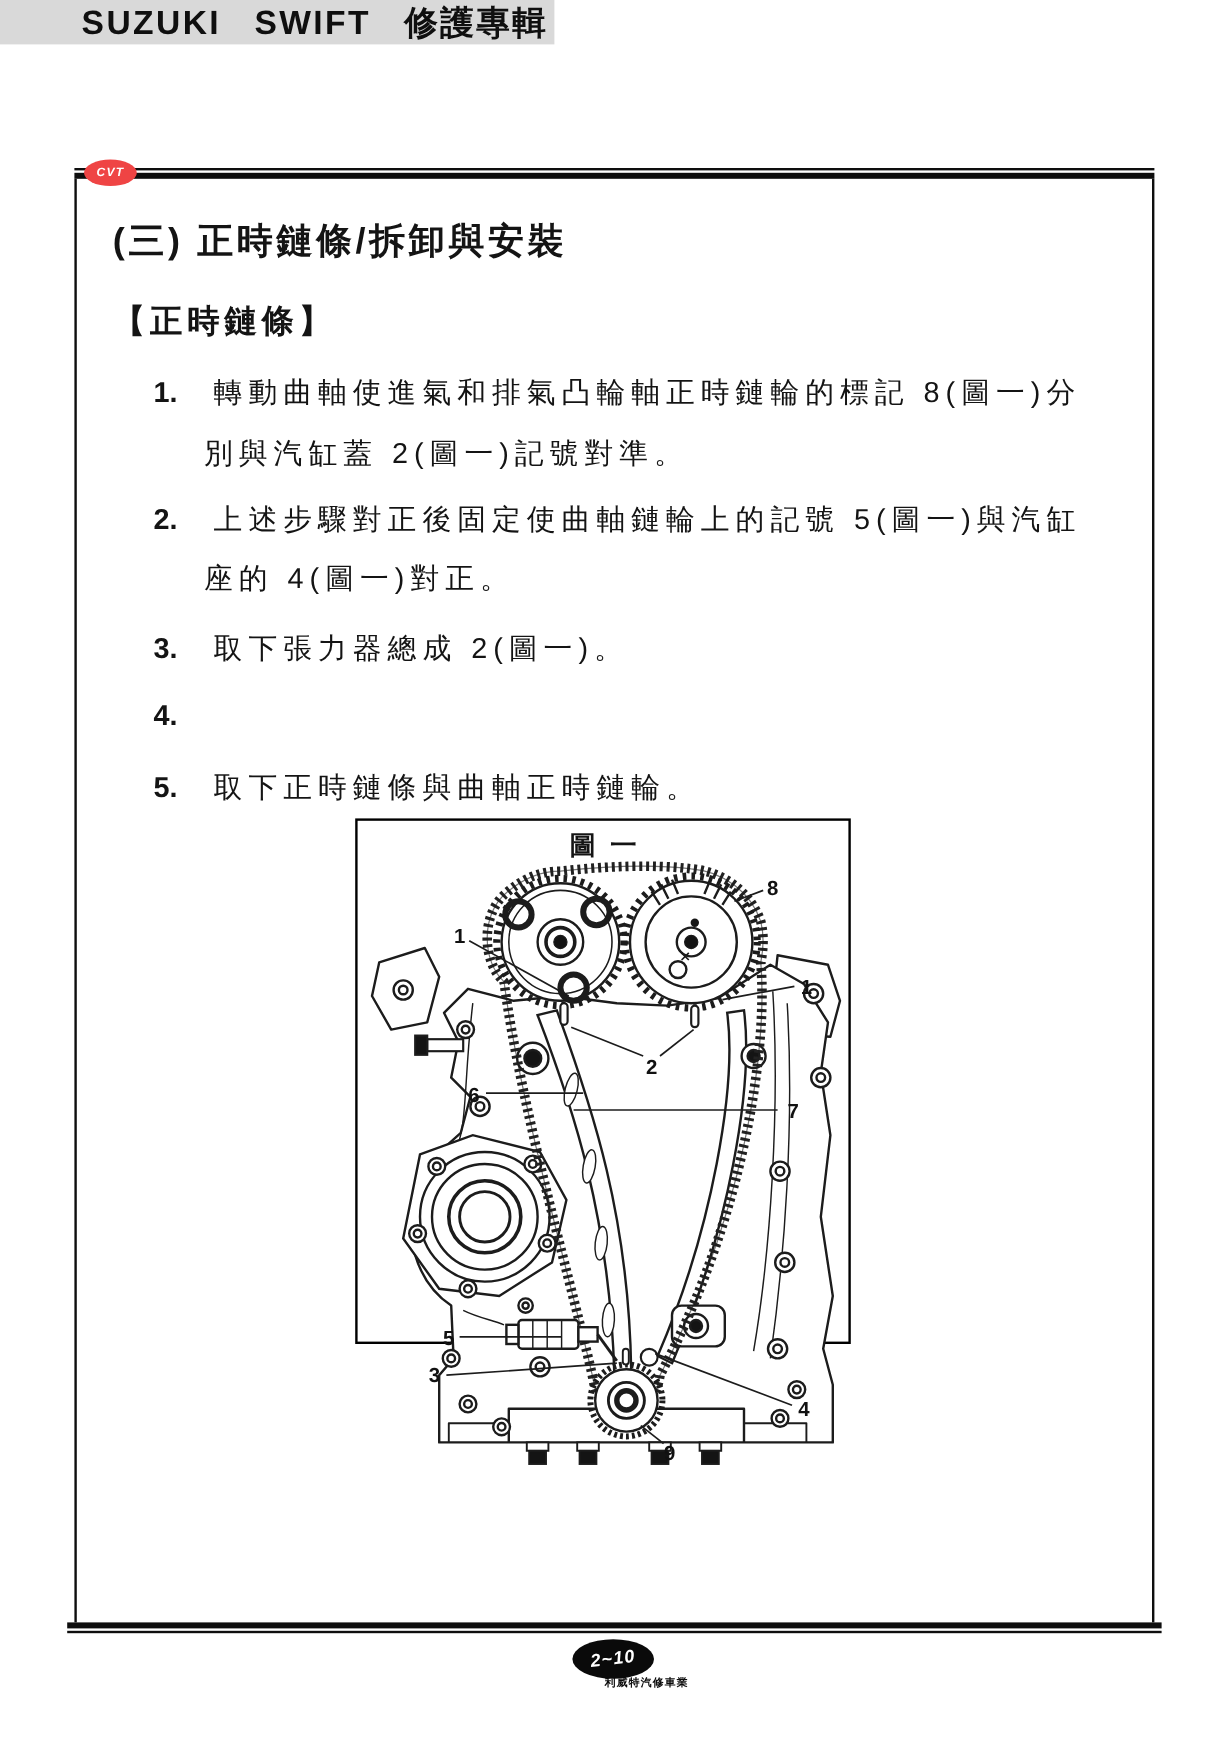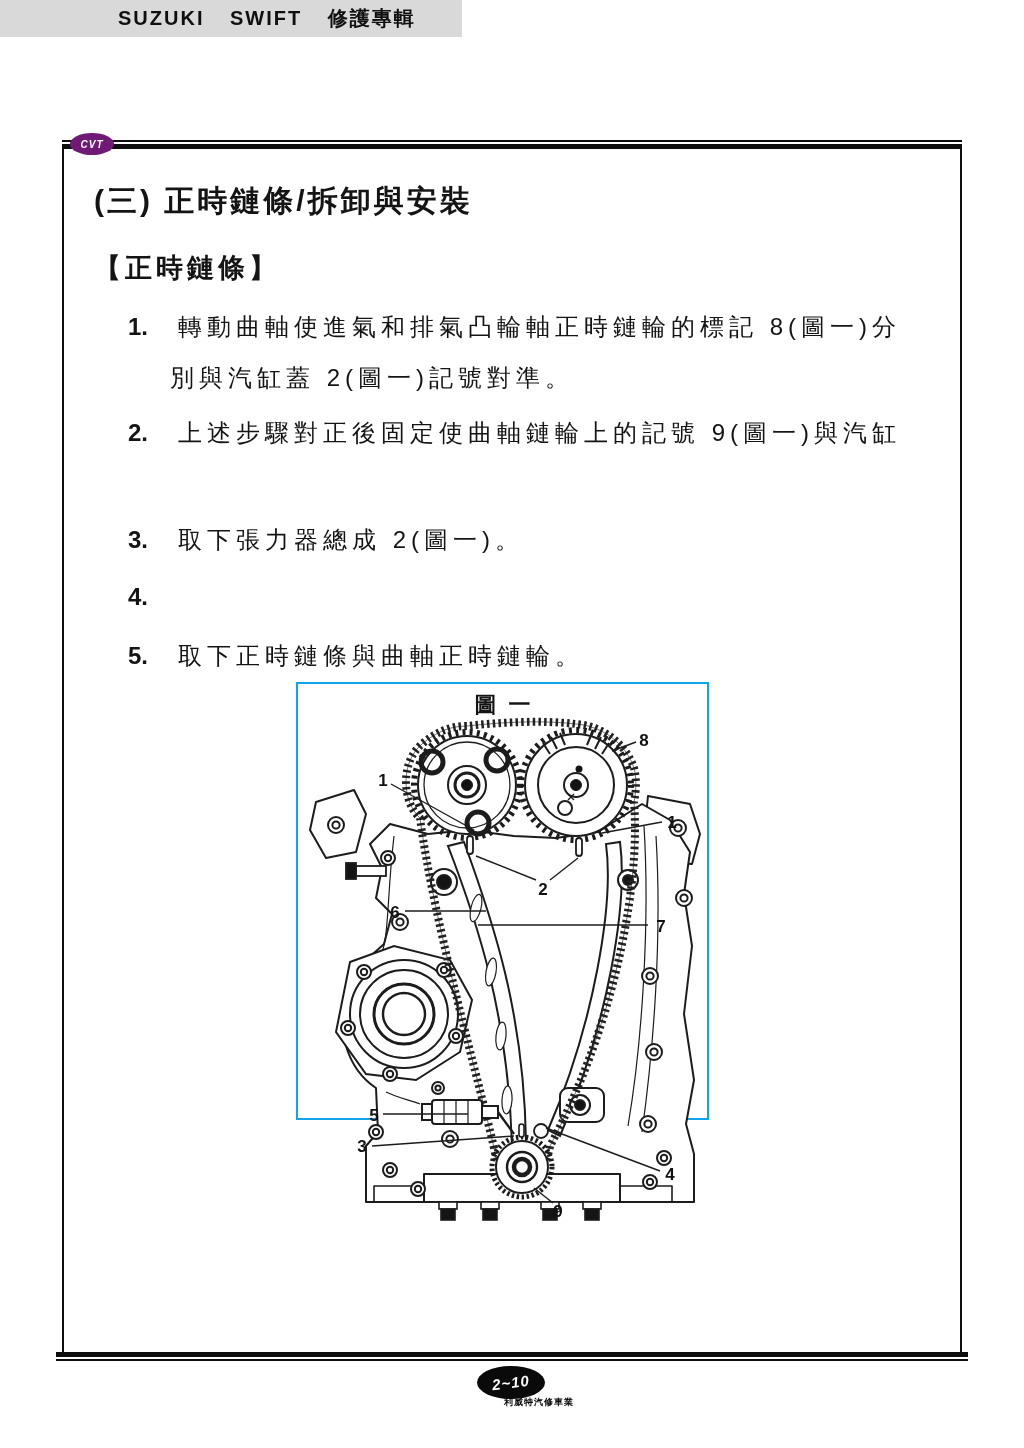--- a/index.html
+++ b/index.html
@@ -1,40 +1,40 @@
 <!DOCTYPE html>
 <html><head>
 <meta charset="utf-8">
 <style>
   html,body{margin:0;padding:0;background:#fff;}
   .page{position:relative;width:1024px;height:1448px;background:#ffffff;overflow:hidden;
         font-family:"Liberation Sans","DejaVu Sans",sans-serif;color:#141414;}
   
   .hdr-bar{position:absolute;left:0;top:76;width:462px;height:37px;background:#d9d9d9;
            display:flex;align-items:center;}
-  .hdr-bar .hdr-title{font-weight:bold;font-size:20px;letter-spacing:2px;word-spacing:18px;
-           padding-left:118px;white-space:nowrap;color:#0f0f0f;}
+  .hdr-bar .hdr-title{font-weight:bold;font-size:28px;letter-spacing:2px;word-spacing:18px;
+           padding-left:68px;white-space:nowrap;color:#0f0f0f;}
   
   .rule{position:absolute;background:#0e0e0e;}
-  .badge-cvt{position:absolute;left:70px;top:133px;width:44px;height:22px;background:#701a75;
+  .badge-cvt{position:absolute;left:70px;top:133px;width:44px;height:22px;background:#ef4444;
              border-radius:50%;color:#fff;font-size:10px;font-weight:bold;font-style:italic;
              display:flex;align-items:center;justify-content:center;letter-spacing:1px;z-index:3;}
   
   .doc-title{position:absolute;left:94px;top:181px;font-size:30px;font-weight:bold;
              letter-spacing:3px;white-space:nowrap;text-align:right;}
   .sec-head{position:absolute;left:94px;top:250px;font-size:27px;font-weight:bold;
             letter-spacing:4px;white-space:nowrap;}
   .step-line{position:absolute;display:flex;align-items:baseline;white-space:nowrap;
              font-size:24px;}
   .step-line .num{font-weight:bold;font-size:24px;letter-spacing:0;margin-right:20px;min-width:30px;}
   .step-line .txt{letter-spacing:5px;font-weight:500;}
   .cont{left:170px;}
   
   .figure-box{position:absolute;left:296px;top:682px;width:413px;height:438px;
-              border:2px solid #0ea5e9;background:#fff;box-sizing:border-box;}
+              border:2px solid #000000;background:#fff;box-sizing:border-box;}
   .figure-title{position:absolute;left:0;top:6px;width:100%;text-align:center;
                 font-size:22px;font-weight:bold;letter-spacing:12px;text-indent:12px;}
   .figure-box svg{position:absolute;left:0;top:0;}
   
   .pg-oval{position:absolute;left:477px;top:1366px;width:68px;height:33px;background:#0a0a0a;
            border-radius:50%;display:flex;align-items:center;justify-content:center;z-index:2;}
   .pg-oval span{color:#fff;font-size:15px;font-weight:bold;font-style:italic;transform:rotate(-7deg);
            letter-spacing:1px;}
   .pg-pub{position:absolute;left:448px;top:1396px;width:126px;text-align:right;font-size:9px;
           font-weight:bold;letter-spacing:1px;color:#0a0a0a;}
@@ -62,21 +62,24 @@
   <div class="step-line" style="left:128px;top:311px;">
     <span class="num">1.</span>
     <span class="txt">轉動曲軸使進氣和排氣凸輪軸正時鏈輪的標記 8(圖一)分</span>
   </div>
   <div class="step-line cont" style="top:362px;justify-content:center;">
     <span class="txt">別與汽缸蓋 2(圖一)記號對準。</span>
   </div>
 
   <div class="step-line" style="left:128px;top:417px;">
     <span class="num">2.</span>
-    <span class="txt">上述步驟對正後固定使曲軸鏈輪上的記號 9(圖一)與汽缸</span>
+    <span class="txt">上述步驟對正後固定使曲軸鏈輪上的記號 5(圖一)與汽缸</span>
+  </div>
+  <div class="step-line cont" style="top:466px;">
+    <span class="txt">座的 4(圖一)對正。</span>
   </div>
 
   <div class="step-line" style="left:128px;top:524px;">
     <span class="num">3.</span>
     <span class="txt">取下張力器總成 2(圖一)。</span>
   </div>
 
   <div class="step-line" style="left:128px;top:583px;">
     <span class="num">4.</span>
   </div>

